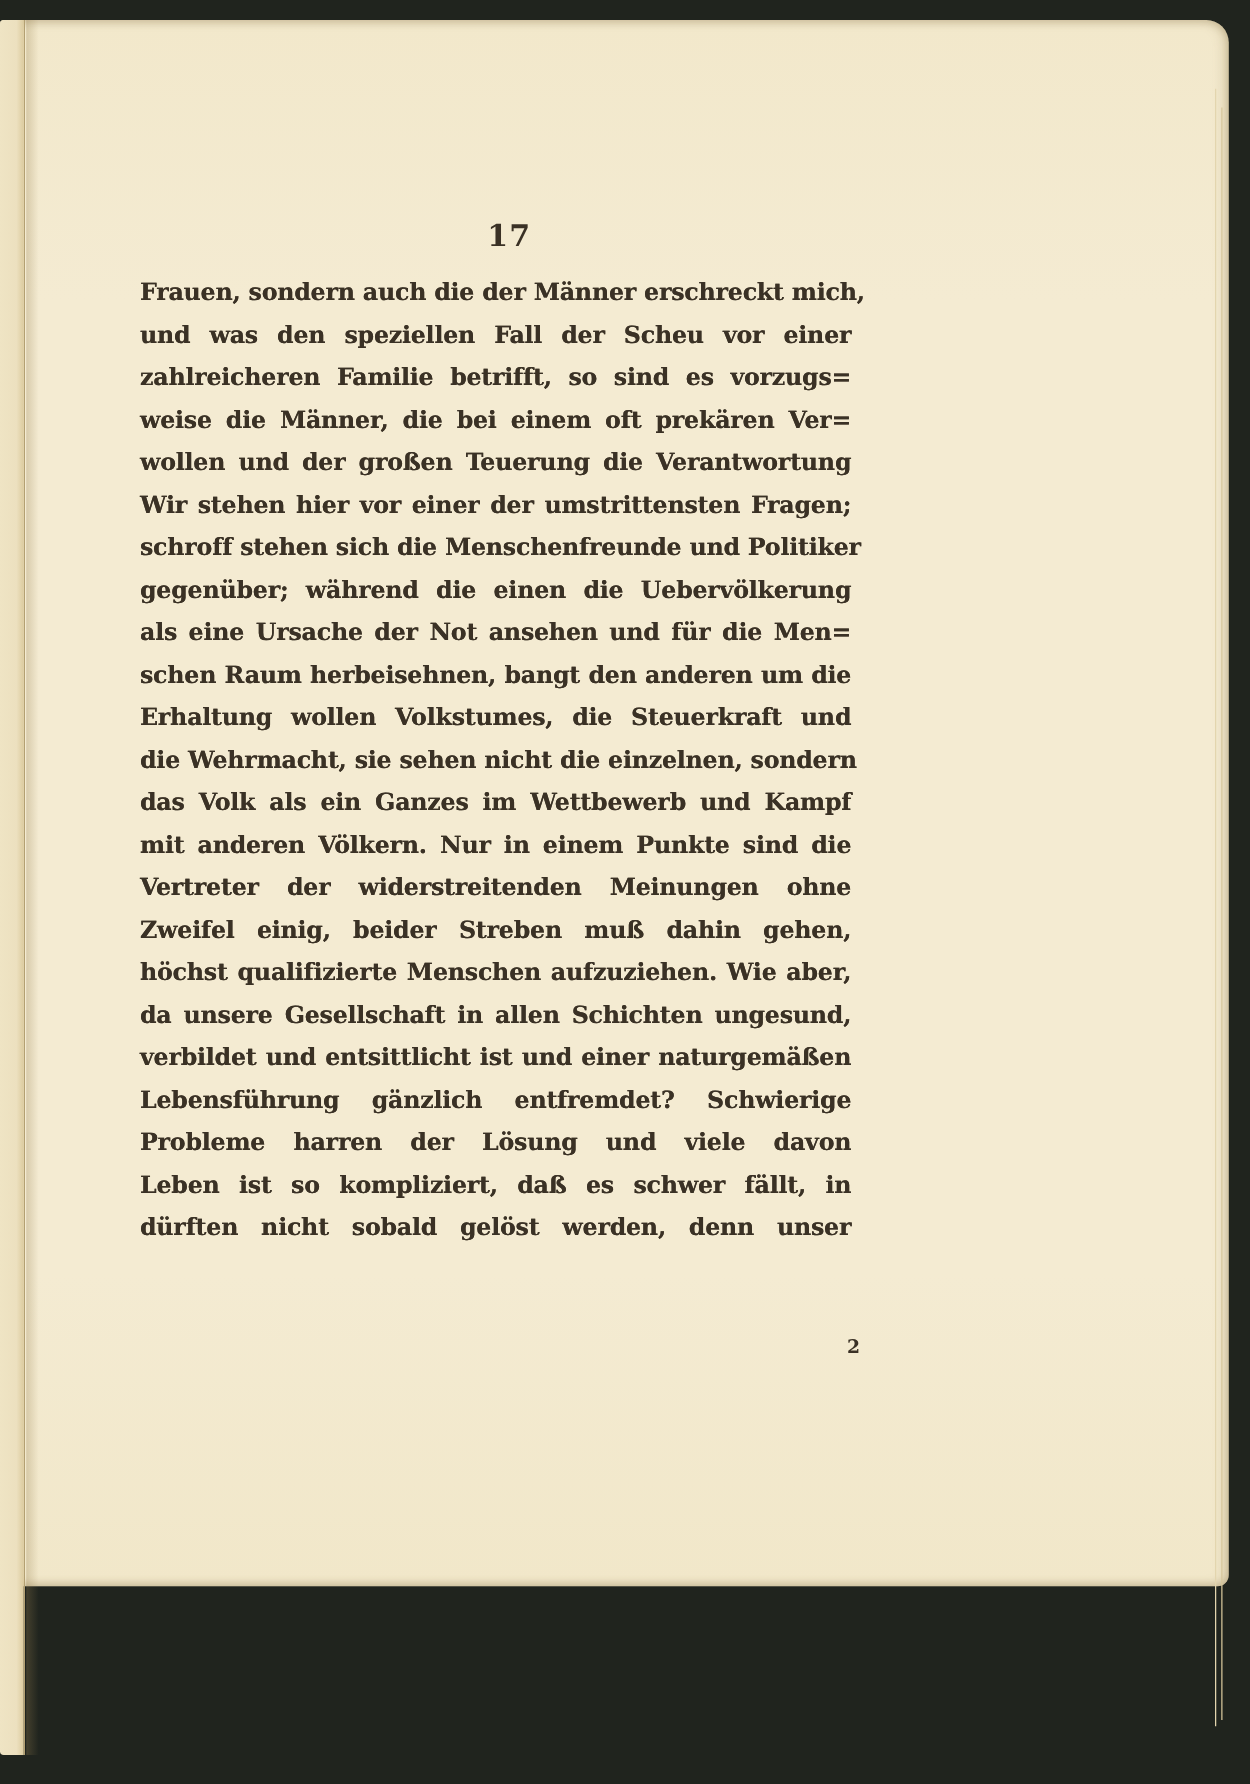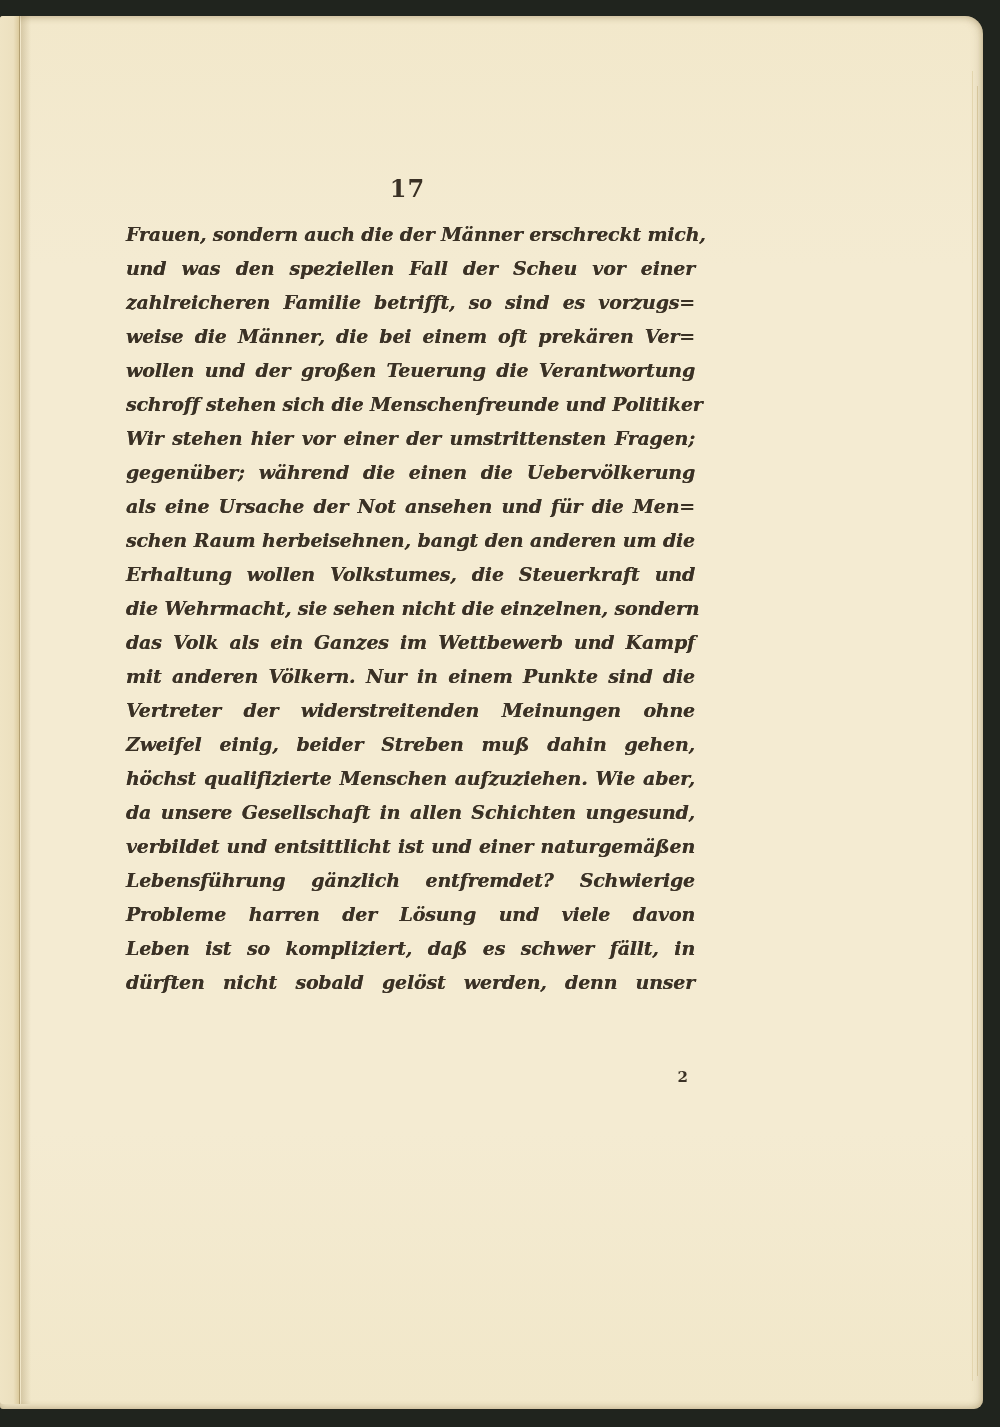--- a/index.html
+++ b/index.html
@@ -10,21 +10,21 @@
     position: relative;
     overflow: hidden;
     font-family: "DejaVu Serif", serif;
   }
   .scan-photo { position: absolute; inset: 0; }
 
   
   .paper {
     position: absolute;
     left: 0; top: 16px;
-    width: 983px; height: 1393px;
+    width: 983px; height: 1253px;
     background: linear-gradient(180deg, #f2e8cb 0%, #f4ebd2 18%, #f4ebd2 80%, #f1e7c9 100%);
     border-radius: 3px 18px 9px 3px;
     box-shadow: inset -4px 0 9px rgba(130,108,62,0.22), inset 0 3px 5px rgba(130,108,62,0.18), inset 0 -3px 5px rgba(130,108,62,0.18);
   }
 
   
   .gutter-strip {
     position: absolute;
     left: 0; top: 0;
     width: 20px; height: 1388px;
@@ -59,23 +59,22 @@
     width: 569px;
     text-align: center;
     font-size: 24px;
     font-weight: bold;
     color: #3a3125;
     letter-spacing: 1px;
   }
 
   .text-block {
     position: absolute;
-    left: 126px; top: 201px;
+    left: 112px; top: 201px;
     width: 569px;
-    font-style: italic;
   }
   .text-block p {
     margin: 0;
     height: 34px;
     line-height: 34px;
     font-size: 19px;
     font-weight: bold;
     color: #3a3125;
     text-align: justify;
     text-align-last: justify;
@@ -105,22 +104,22 @@
     <div class="edge-line-outer"></div>
 
     <div class="page-number">17</div>
 
     <div class="text-block">
       <p>Frauen, sondern auch die der Männer erschreckt mich,</p>
       <p>und was den speziellen Fall der Scheu vor einer</p>
       <p>zahlreicheren Familie betrifft, so sind es vorzugs=</p>
       <p>weise die Männer, die bei einem oft prekären Ver=</p>
       <p>wollen und der großen Teuerung die Verantwortung</p>
+      <p>Wir stehen hier vor einer der umstrittensten Fragen;</p>
       <p>schroff stehen sich die Menschenfreunde und Politiker</p>
-      <p>Wir stehen hier vor einer der umstrittensten Fragen;</p>
       <p>gegenüber; während die einen die Uebervölkerung</p>
       <p>als eine Ursache der Not ansehen und für die Men=</p>
       <p>schen Raum herbeisehnen, bangt den anderen um die</p>
       <p>Erhaltung wollen Volkstumes, die Steuerkraft und</p>
       <p>die Wehrmacht, sie sehen nicht die einzelnen, sondern</p>
       <p>das Volk als ein Ganzes im Wettbewerb und Kampf</p>
       <p>mit anderen Völkern. Nur in einem Punkte sind die</p>
       <p>Vertreter der widerstreitenden Meinungen ohne</p>
       <p>Zweifel einig, beider Streben muß dahin gehen,</p>
       <p>höchst qualifizierte Menschen aufzuziehen. Wie aber,</p>

